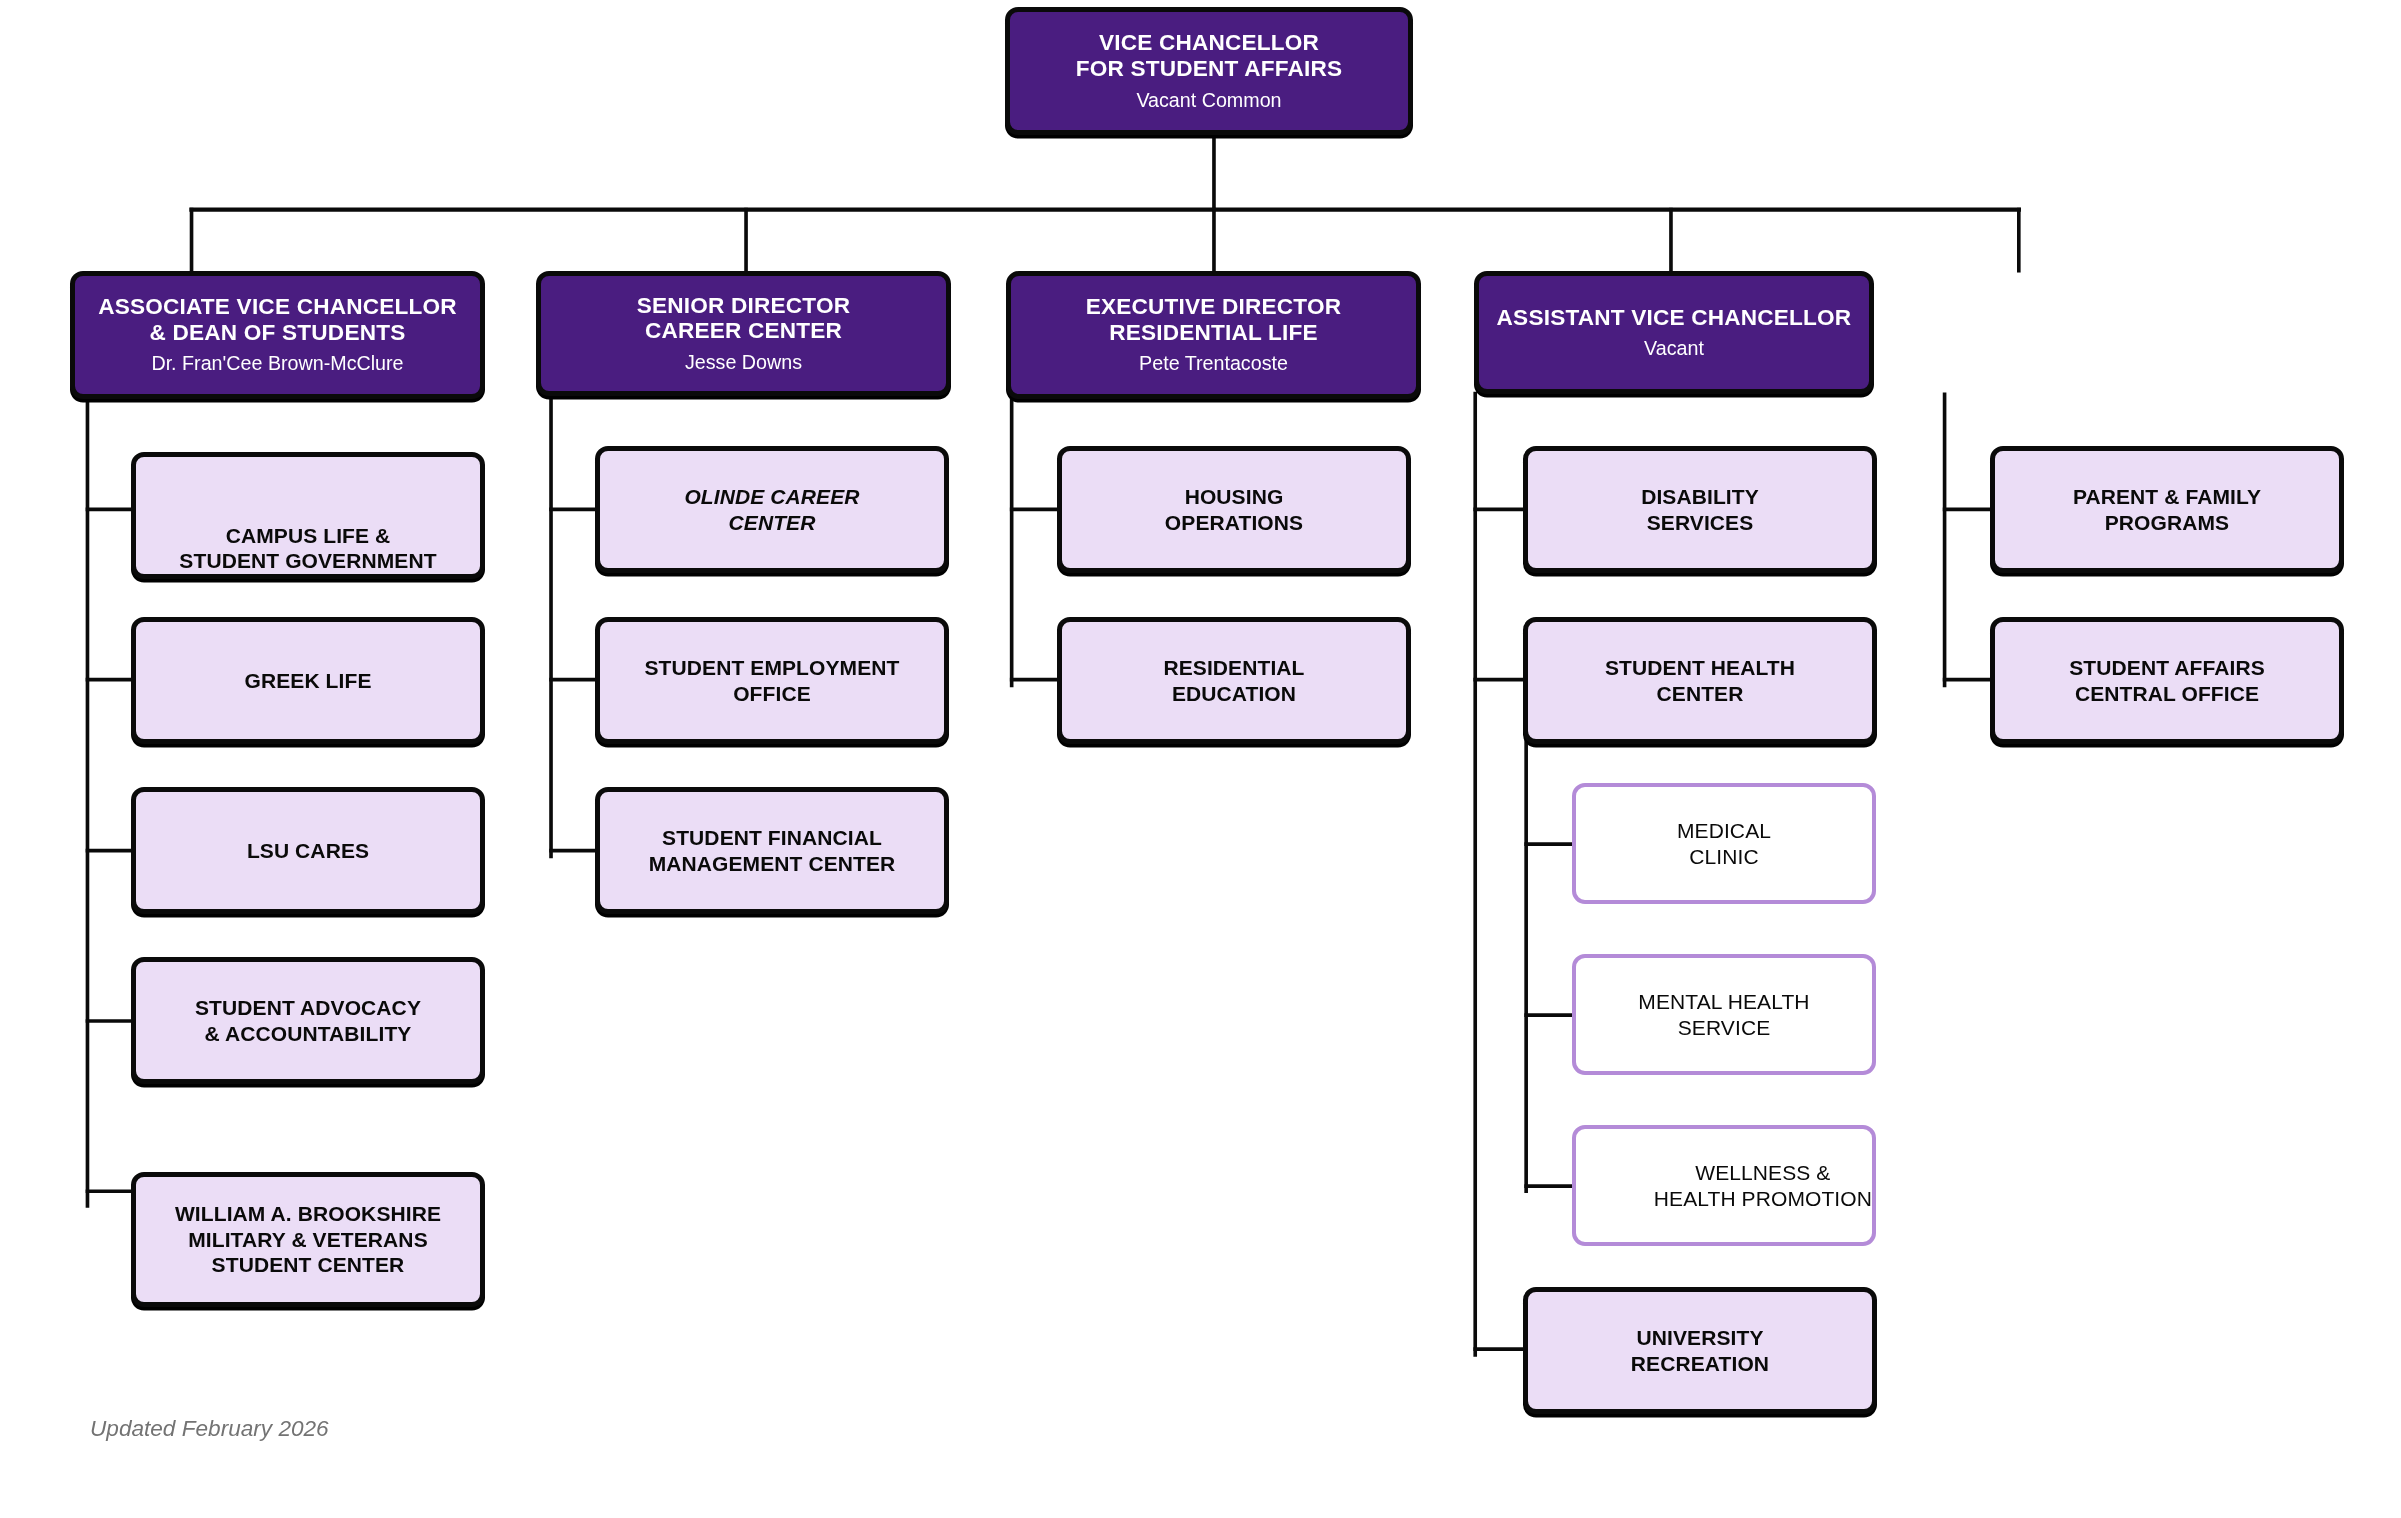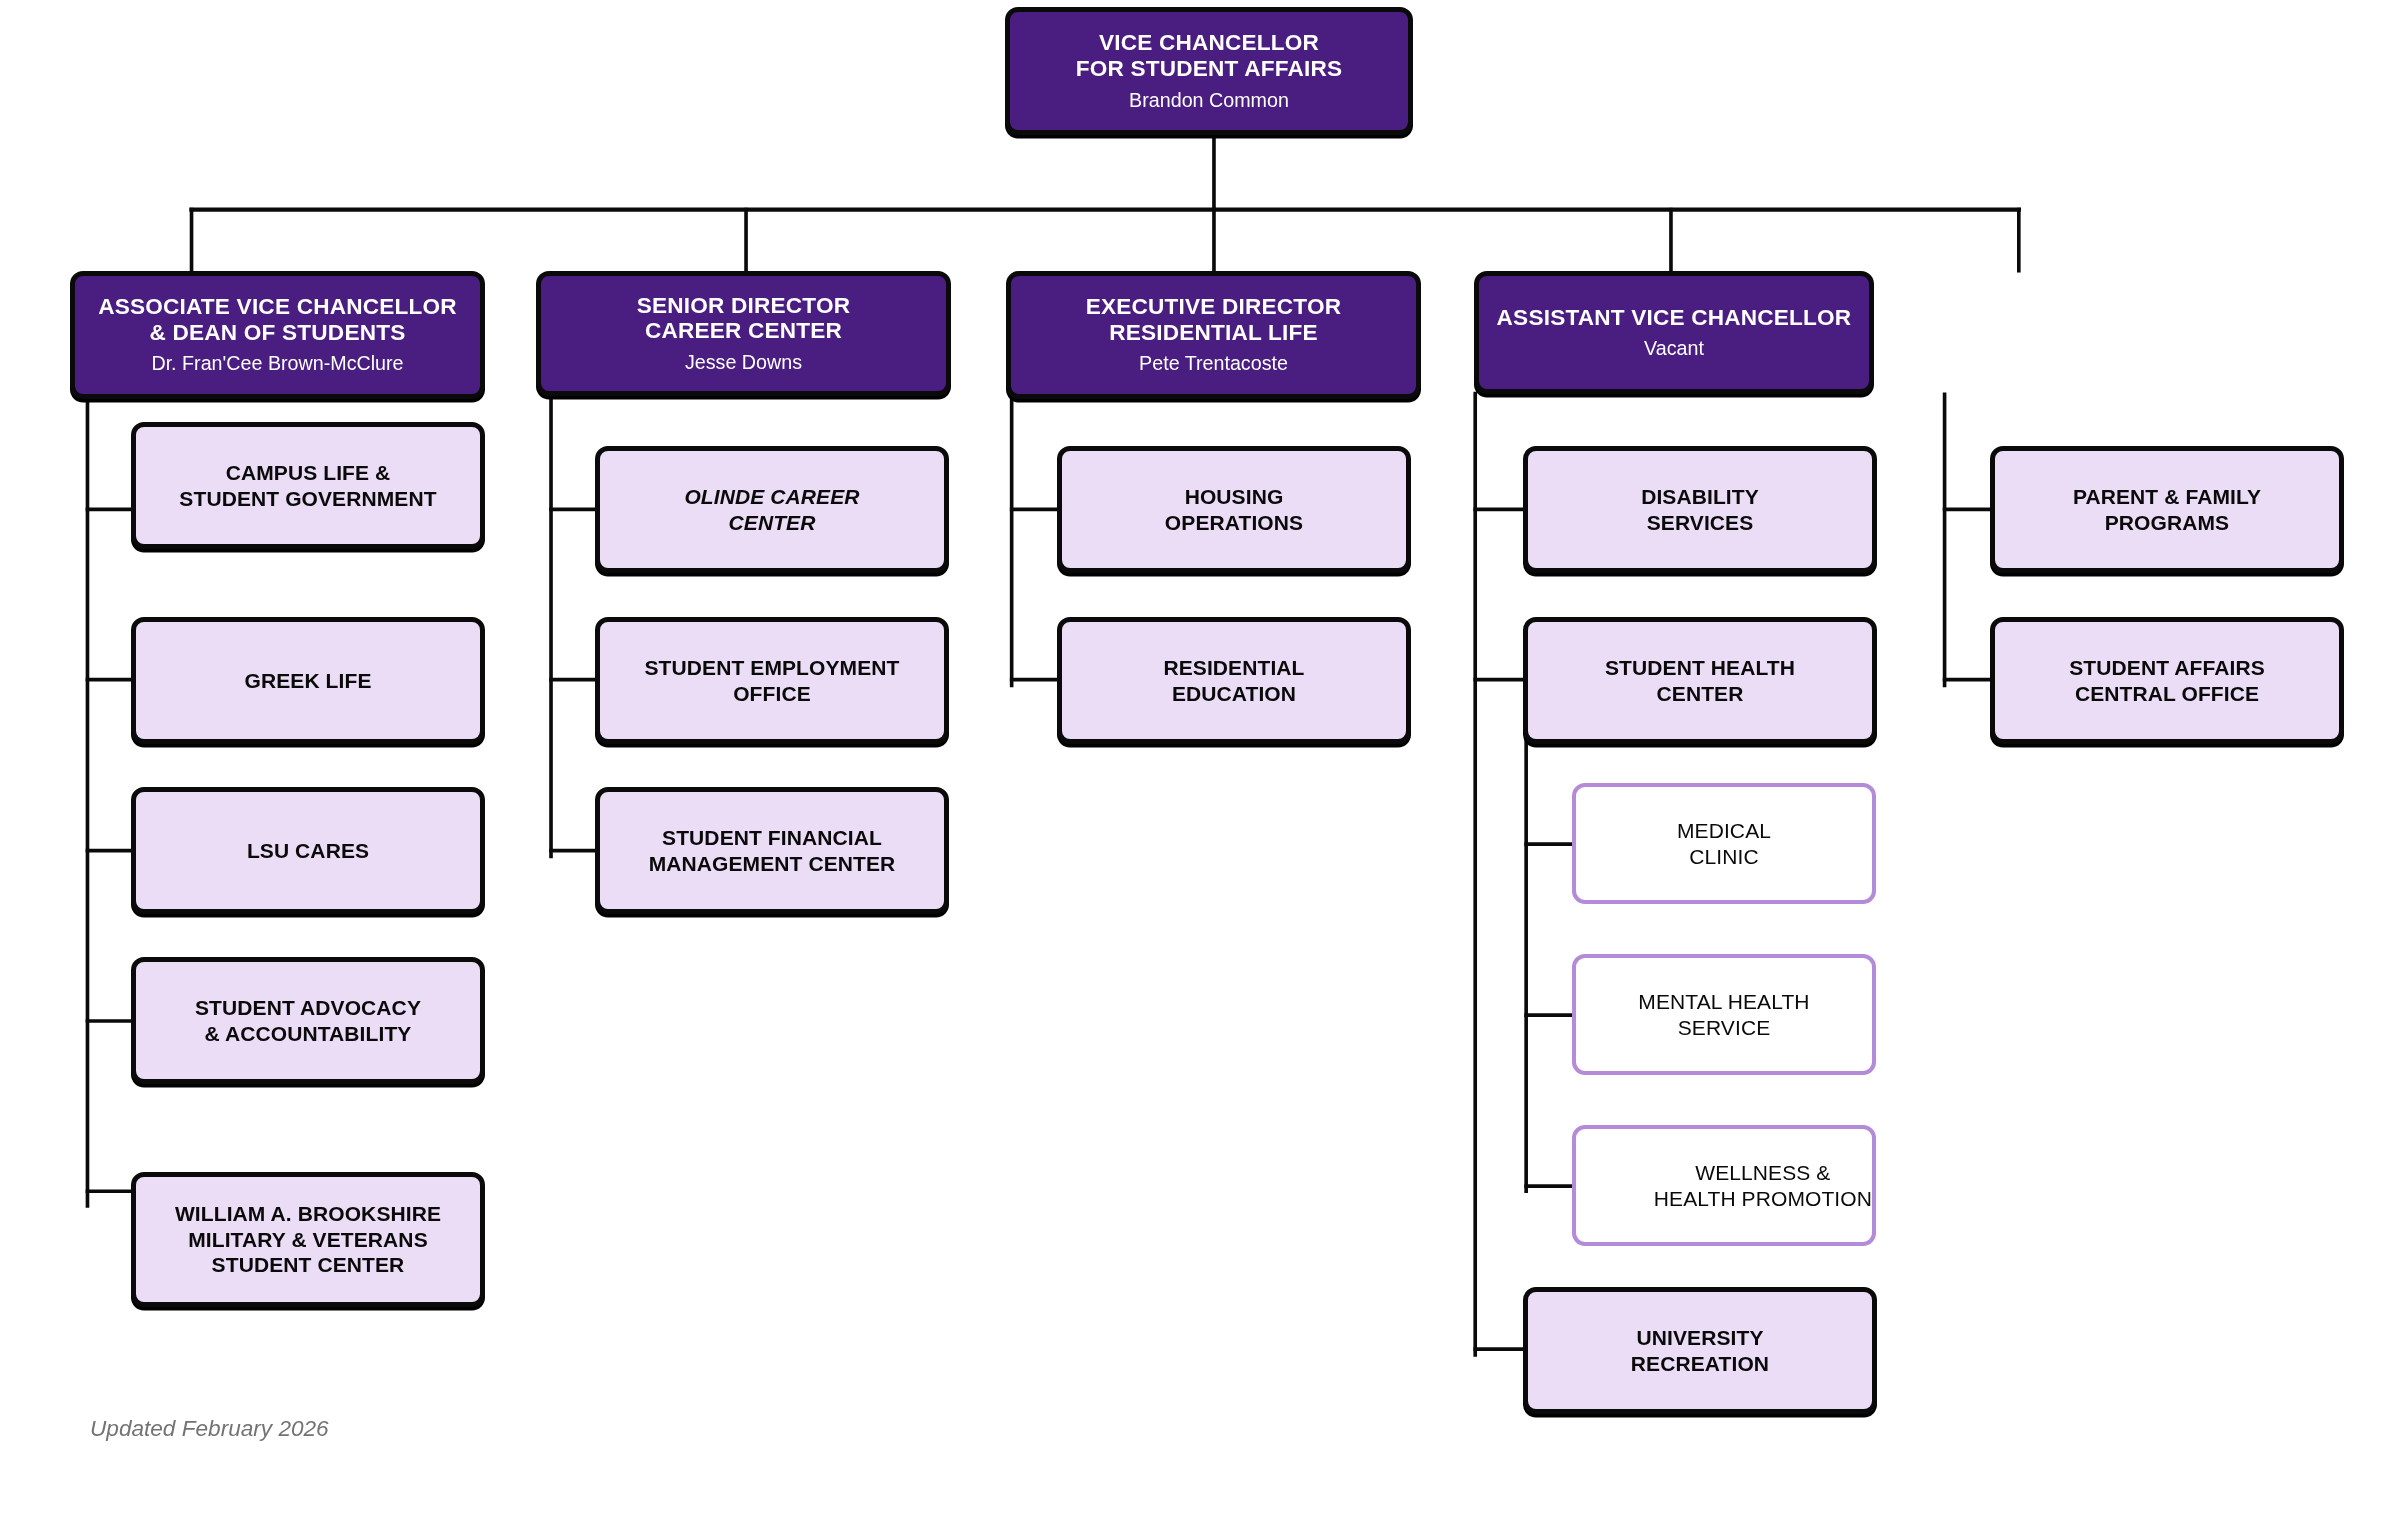--- a/index.html
+++ b/index.html
@@ -143,32 +143,32 @@
       <path d="M 2672 700 L 2734 700"></path>
       <path d="M 2672 934 L 2734 934"></path>
     </g>
   </svg>
 
   <div class="node exec" style="left:1005px; top:7.3px; width:408px; height:128px;">
     <span class="title">
       <span class="ln">VICE CHANCELLOR</span>
       <span class="ln">FOR STUDENT AFFAIRS</span>
     </span>
-    <span class="person">Brandon Common</span>
+    <span class="person">Vacant Common</span>
   </div>
 
   <div class="node exec" style="left:70px; top:271px; width:415px; height:128px;">
     <span class="title">
       <span class="ln">ASSOCIATE VICE CHANCELLOR</span>
       <span class="ln">&amp; DEAN OF STUDENTS</span>
     </span>
     <span class="person">Dr. Fran'Cee Brown-McClure</span>
   </div>
 
-  <div class="node unit" style="left:131px; top:422px; width:354px; height:127px;">
+  <div class="node unit" style="left:131px; top:452px; width:354px; height:127px;justify-content:flex-end;">
     <span class="title">
       <span class="ln">CAMPUS LIFE &amp;</span>
       <span class="ln">STUDENT GOVERNMENT</span>
     </span>
   </div>
 
   <div class="node unit" style="left:131px; top:617px; width:354px; height:127px;">
     <span class="title">
       <span class="ln">GREEK LIFE</span>
     </span>

